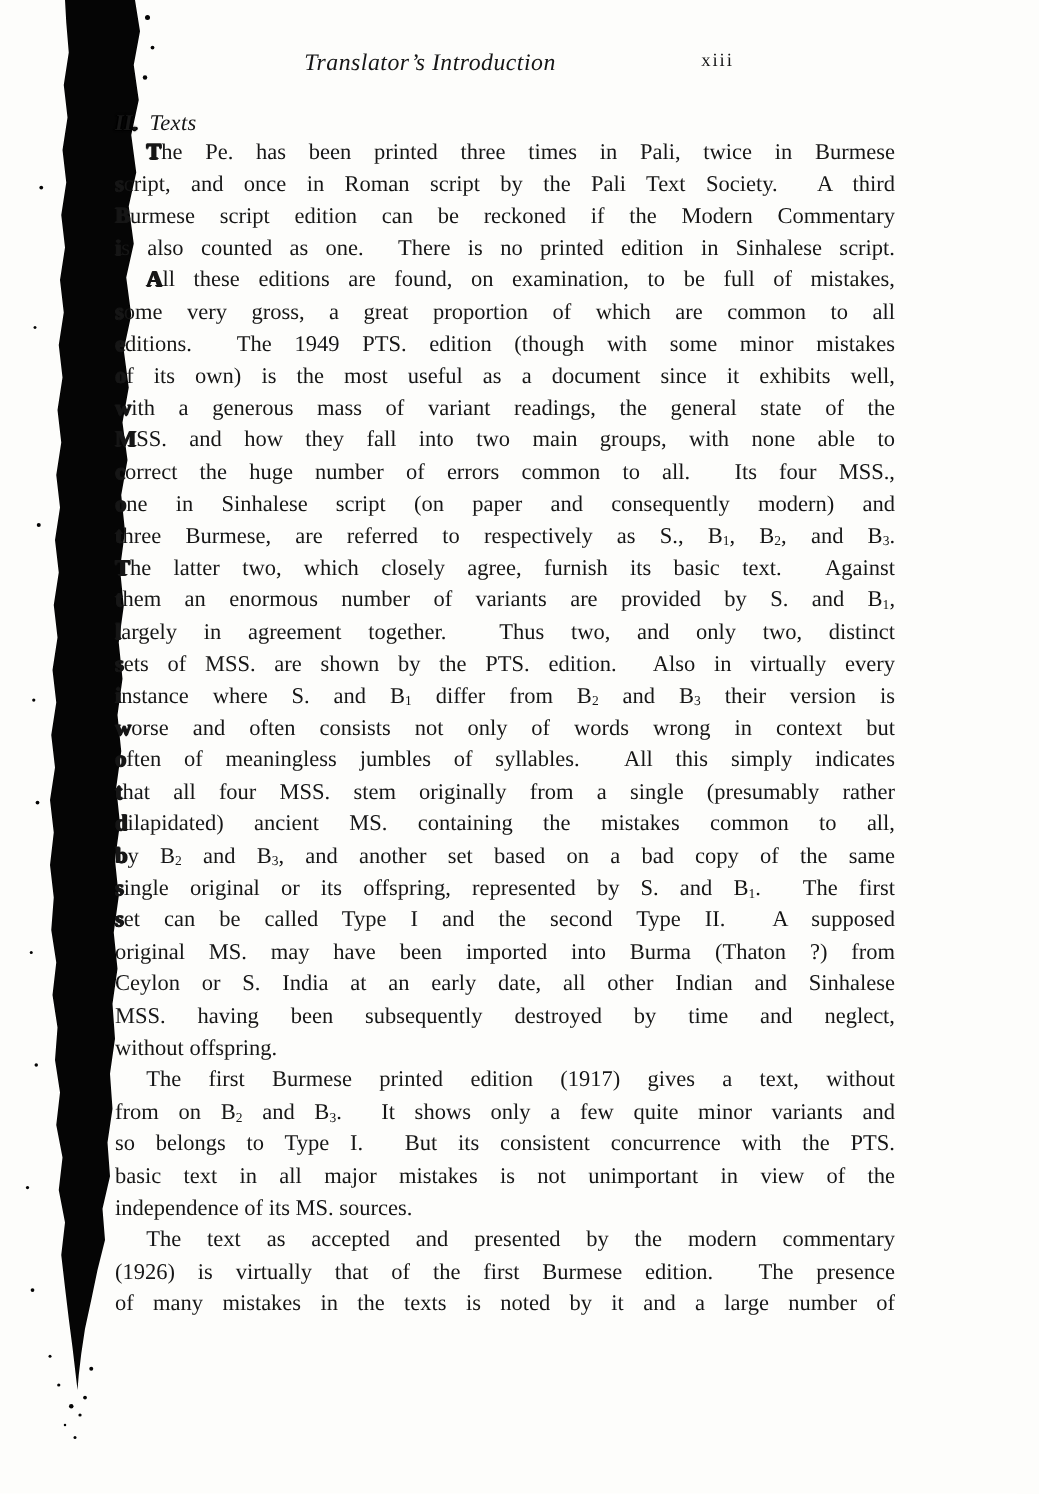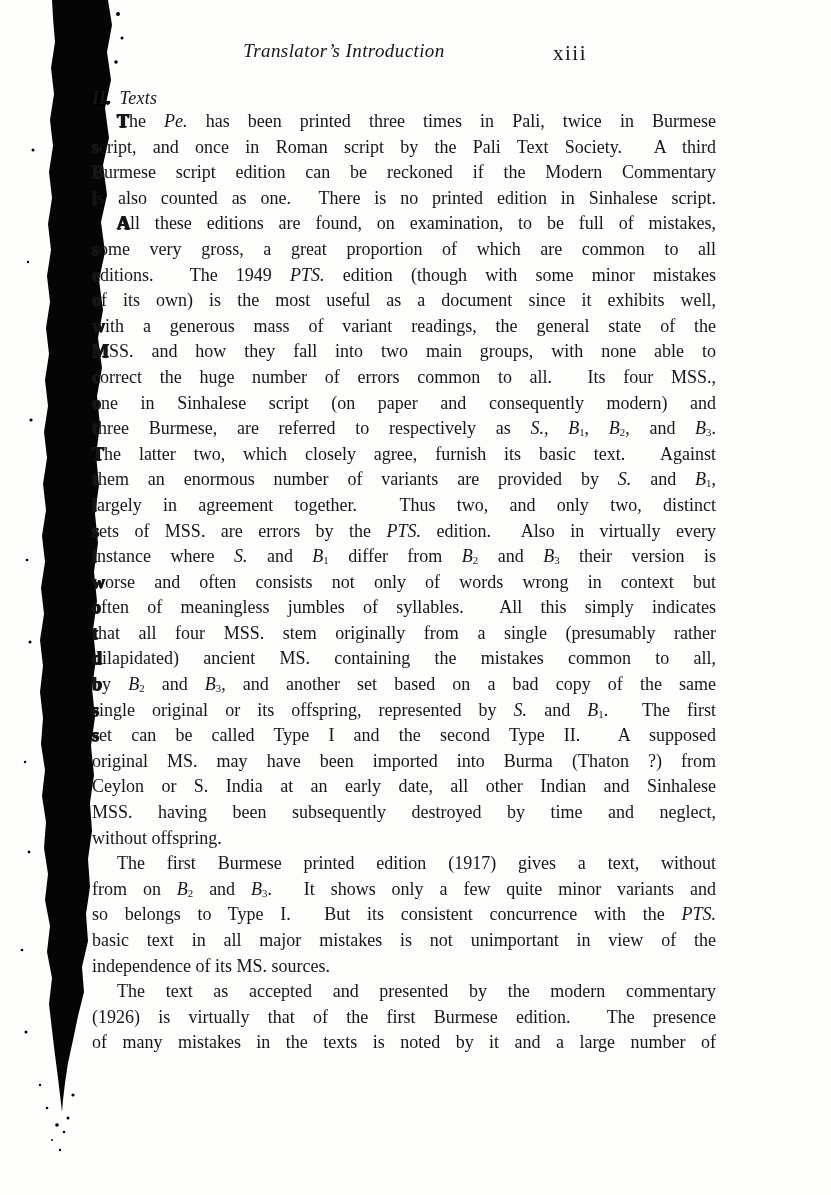--- a/index.html
+++ b/index.html
@@ -3,30 +3,30 @@
 <meta charset="utf-8">
 <style>
   html,body{margin:0;padding:0;background:#ffffff;}
   .page{
     position:relative;width:831px;height:1195px;overflow:hidden;
     background:#fdfdfb;color:#161616;
     font-family:"Liberation Serif","DejaVu Serif",serif;
   }
   .running-header{position:absolute;top:40px;left:0;width:688px;height:24px;text-align:center;font-size:19px;}
   .header-title{display:inline-block;font-style:italic;letter-spacing:.4px;}
-  .page-number{position:absolute;top:1px;right:101px;font-size:21px;letter-spacing:1.5px;}
+  .page-number{position:absolute;top:1px;right:101px;font-size:15px;letter-spacing:1.5px;}
   .section-heading{position:absolute;left:92px;top:88px;font-size:18px;}
   .section-numeral{font-style:italic;font-weight:bold;margin-right:9px;
     text-shadow:0 0 2px #000,1.2px 0 0 #000,-1.2px 0 0 #000,0 1px 0 #000;text-align:center;}
   .section-title{font-style:italic;letter-spacing:.3px;}
   .body-text{position:absolute;left:92px;top:109px;width:624px;font-size:18px;line-height:25.6px;}
   .line{text-align:justify;text-align-last:justify;height:25.6px;box-sizing:border-box;}
   .line.lastline{text-align-last:left;}
   .line.indent{padding-left:25px;}
-  .it{font-style:italic;}
+  .it{}
   .sub{font-size:.6em;vertical-align:-.22em;font-style:normal;}
   .smear{font-weight:bold;
     text-shadow:.7px 0 0 currentColor,-.7px 0 0 currentColor,0 .6px 0 currentColor,0 -.4px 0 currentColor;}
   .blotch{position:absolute;left:0;top:0;pointer-events:none;filter:blur(.4px);}
 </style>
 </head>
 <body>
 
 <div class="page">
 
@@ -88,21 +88,21 @@
       <div class="line"><span class="smear">e</span><span>ditions.&nbsp; The 1949 </span><span class="it">PTS.</span><span> edition (though with some minor mistakes</span></div>
       <div class="line"><span class="smear">o</span><span>f its own) is the most useful as a document since it exhibits well,</span></div>
       <div class="line"><span class="smear">w</span><span>ith a generous mass of variant readings, the general state of the</span></div>
       <div class="line"><span class="smear">M</span><span>SS. and how they fall into two main groups, with none able to</span></div>
       <div class="line"><span class="smear">c</span><span>orrect the huge number of errors common to all.&nbsp; Its four MSS.,</span></div>
       <div class="line"><span class="smear">o</span><span>ne in Sinhalese script (on paper and consequently modern) and</span></div>
       <div class="line"><span class="smear">t</span><span>hree Burmese, are referred to respectively as </span><span class="it">S.</span><span>, </span><span class="it">B</span><span class="sub">1</span><span>, </span><span class="it">B</span><span class="sub">2</span><span>, and </span><span class="it">B</span><span class="sub">3</span><span>.</span></div>
       <div class="line"><span class="smear">T</span><span>he latter two, which closely agree, furnish its basic text.&nbsp; Against</span></div>
       <div class="line"><span class="smear">t</span><span>hem an enormous number of variants are provided by </span><span class="it">S.</span><span> and </span><span class="it">B</span><span class="sub">1</span><span>,</span></div>
       <div class="line"><span class="smear">l</span><span>argely in agreement together.&nbsp; Thus two, and only two, distinct</span></div>
-      <div class="line"><span class="smear">s</span><span>ets of MSS. are errors by the </span><span class="it">PTS.</span><span> edition.&nbsp; Also in virtually every</span></div>
+      <div class="line"><span class="smear">s</span><span>ets of MSS. are shown by the </span><span class="it">PTS.</span><span> edition.&nbsp; Also in virtually every</span></div>
       <div class="line"><span class="smear">i</span><span>nstance where </span><span class="it">S.</span><span> and </span><span class="it">B</span><span class="sub">1</span><span> differ from </span><span class="it">B</span><span class="sub">2</span><span> and </span><span class="it">B</span><span class="sub">3</span><span> their version is</span></div>
       <div class="line"><span class="smear">w</span><span>orse and often consists not only of words wrong in context but</span></div>
       <div class="line"><span class="smear">o</span><span>ften of meaningless jumbles of syllables.&nbsp; All this simply indicates</span></div>
       <div class="line"><span class="smear">t</span><span>hat all four MSS. stem originally from a single (presumably rather</span></div>
       <div class="line"><span class="smear">d</span><span>ilapidated) ancient MS. containing the mistakes common to all,</span></div>
       <div class="line"><span class="smear">b</span><span>y </span><span class="it">B</span><span class="sub">2</span><span> and </span><span class="it">B</span><span class="sub">3</span><span>, and another set based on a bad copy of the same</span></div>
       <div class="line"><span class="smear">s</span><span>ingle original or its offspring, represented by </span><span class="it">S.</span><span> and </span><span class="it">B</span><span class="sub">1</span><span>.&nbsp; The first</span></div>
       <div class="line"><span class="smear">s</span><span>et can be called Type I and the second Type II.&nbsp; A supposed</span></div>
       <div class="line"><span>original MS. may have been imported into Burma (Thaton ?) from</span></div>
       <div class="line"><span>Ceylon or S. India at an early date, all other Indian and Sinhalese</span></div>

